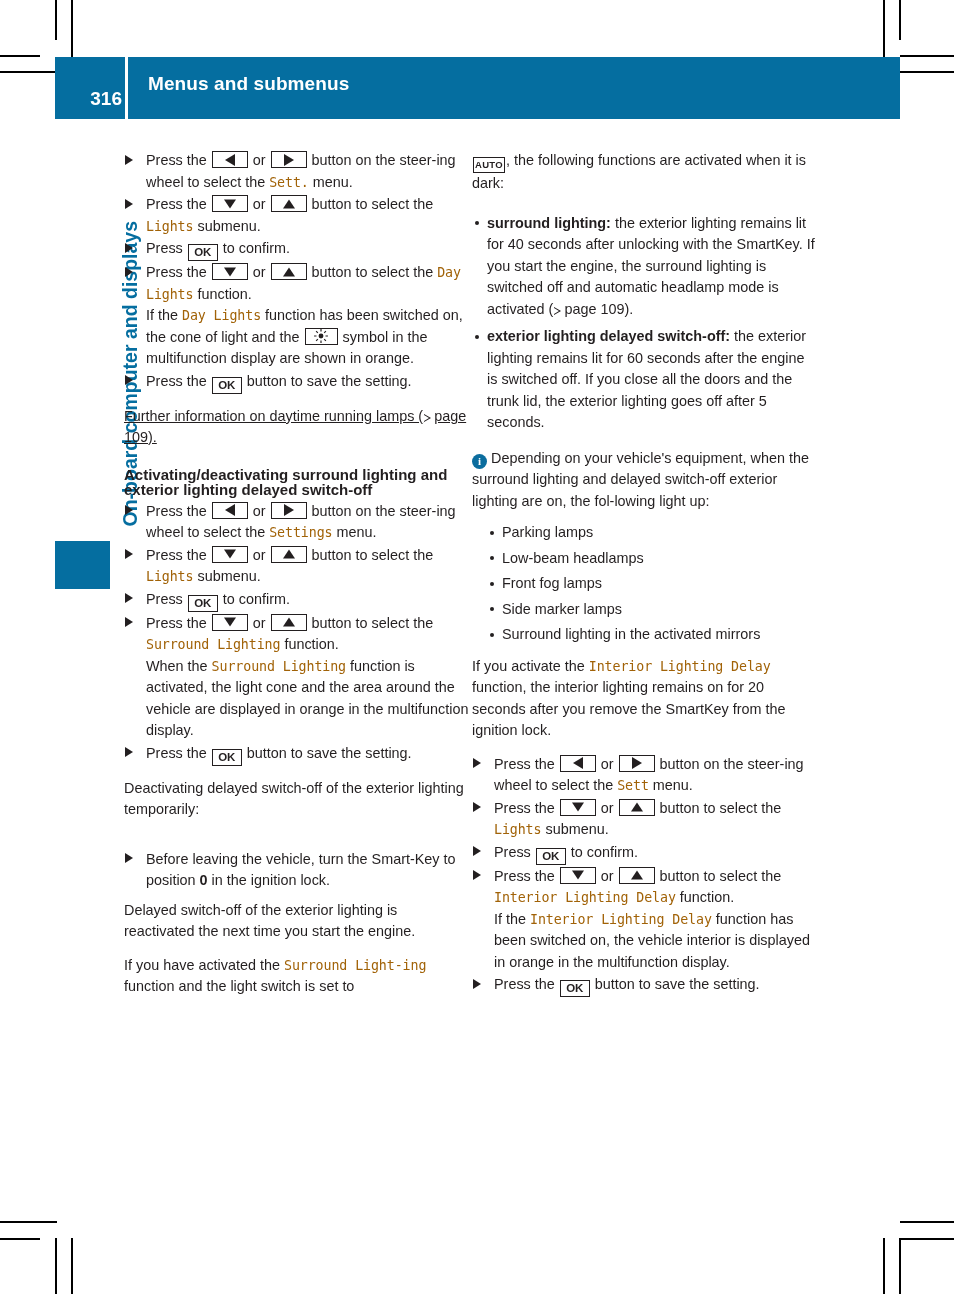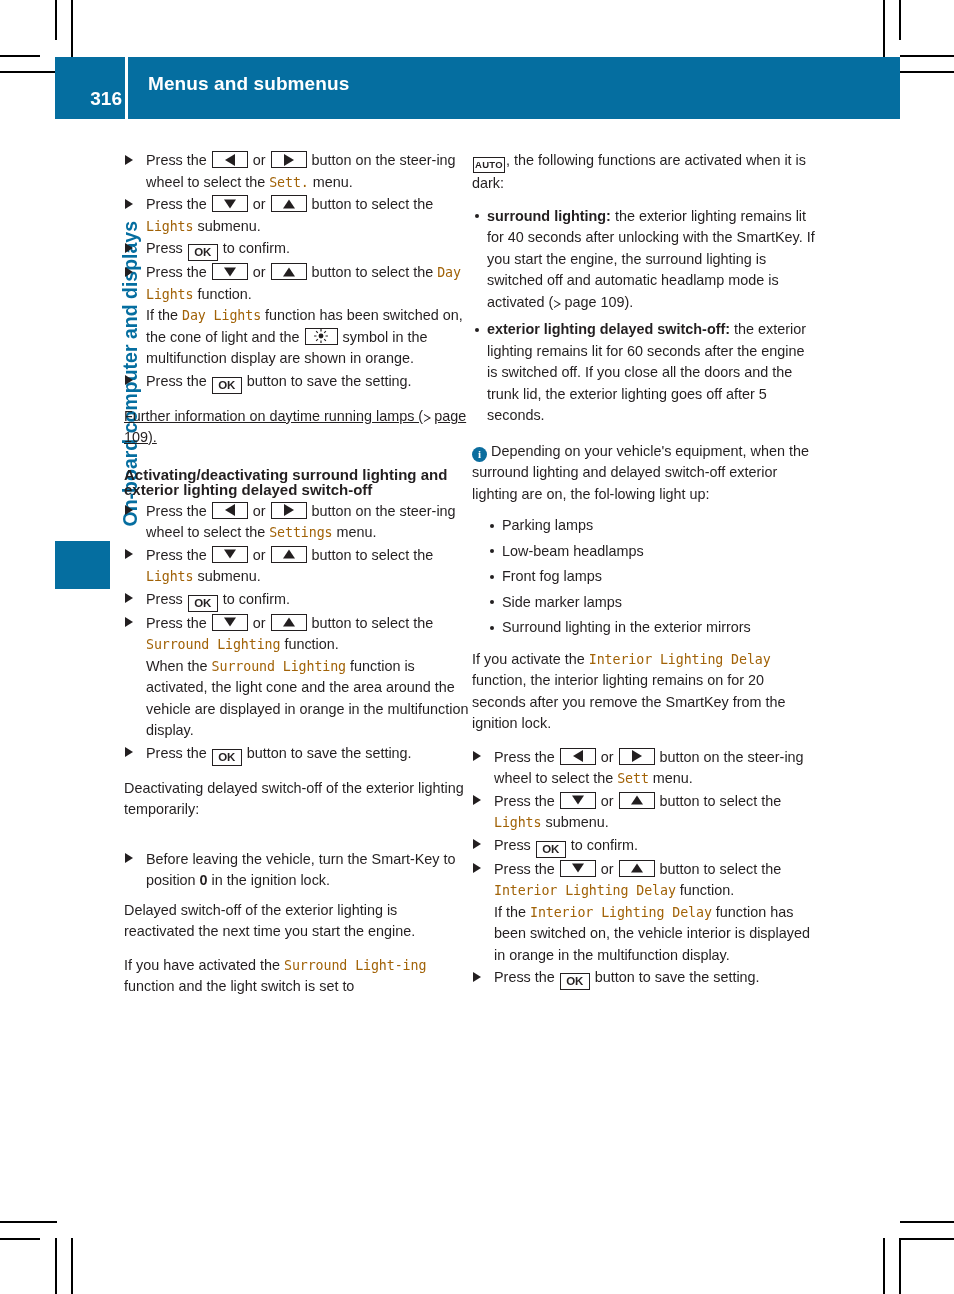--- a/index.html
+++ b/index.html
@@ -256,21 +256,21 @@
 
   <p class="para" style="margin-bottom:12px;">Delayed switch-off of the exterior lighting is reactivated the next time you start the engine.</p>
 
   <p class="para">
     <span>If you have activated the </span><span class="mfd">Surround Light-ing</span><span> function and the light switch is set to</span>
   </p>
 </div>
 
 <div class="col" id="colR">
 
-  <p class="para" style="margin-bottom:11px;">
+  <p class="para" style="margin-bottom:18px;">
     <span class="key auto">AUTO</span><span>, the following functions are activated when it is dark:</span>
   </p>
 
   <div class="bul" style="margin-bottom:6px;">
     <span class="dot"></span>
     <b>surround lighting:</b><span> the exterior lighting remains lit for 40 seconds after unlocking with the SmartKey. If you start the engine, the surround lighting is switched off and automatic headlamp mode is activated (</span><span class="pref"></span><span>page 109</span><span>).</span>
   </div>
 
   <div class="bul" style="margin-bottom:14px;">
     <span class="dot"></span>
@@ -292,21 +292,21 @@
   <div class="bul sub" style="margin-bottom:4px;">
     <span class="dot"></span>
     <span>Front fog lamps</span>
   </div>
   <div class="bul sub" style="margin-bottom:4px;">
     <span class="dot"></span>
     <span>Side marker lamps</span>
   </div>
   <div class="bul sub" style="margin-bottom:10px;">
     <span class="dot"></span>
-    <span>Surround lighting in the exterior mirrors</span>
+    <span>Surround lighting in the activated mirrors</span>
   </div>
 
 
   <p class="para" style="margin-bottom:12px;">
     <span>If you activate the </span><span class="mfd">Interior Lighting Delay</span><span> function, the interior lighting remains on for 20 seconds after you remove the SmartKey from the ignition lock.</span>
   </p>
 
   <div class="step">
     <span class="tri"></span>
     <span>Press the </span><span class="key arrow"><span class="gl tri-l"></span></span><span> or </span><span class="key arrow"><span class="gl tri-r"></span></span><span> button on the steer-ing wheel to select the </span><span class="mfd">Sett</span><span> menu.</span>

